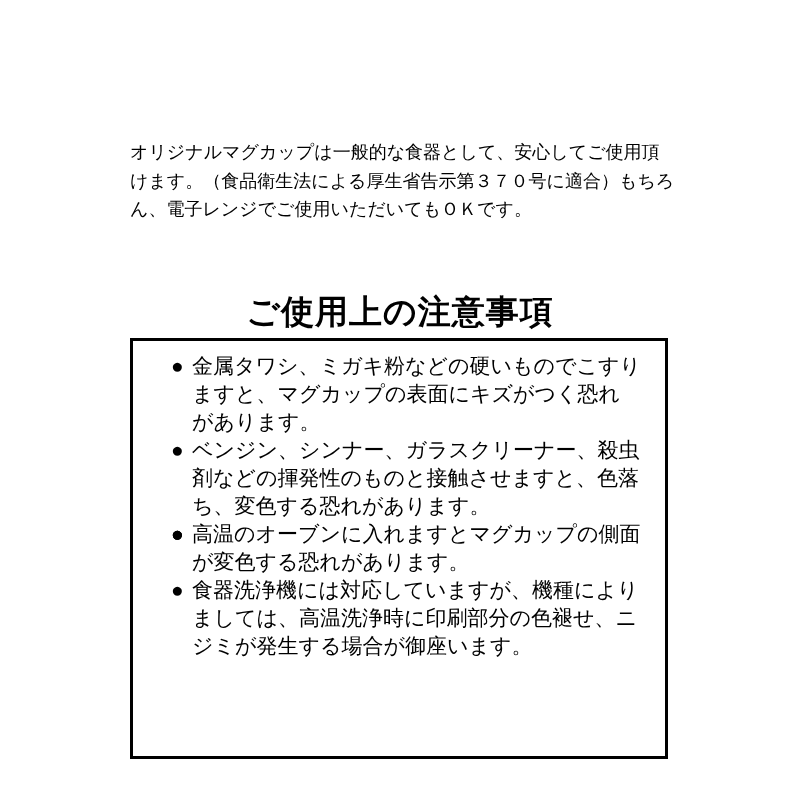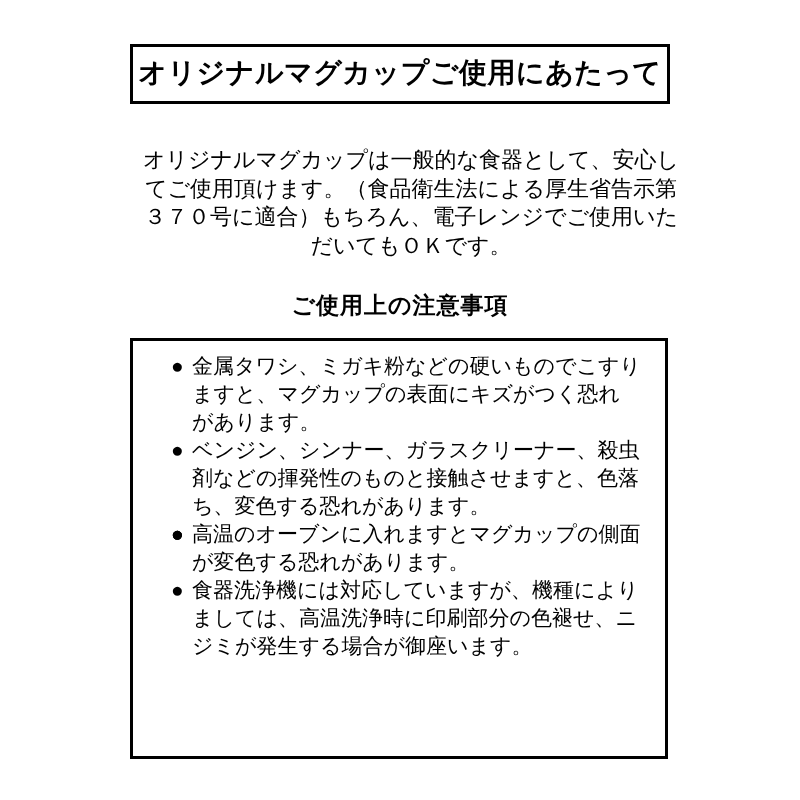--- a/index.html
+++ b/index.html
@@ -31,33 +31,33 @@
     font-size: 28px;
     font-weight: 600;
     letter-spacing: 0.5px;
     line-height: 1.1;
   }
   .intro {
     position: absolute;
     left: 130px;
     top: 138px;
     width: 546px;
-    margin: 8px;
-    font-size: 22px;
+    margin: 0;
+    font-size: 18px;
     line-height: 28.5px;
-    text-align: center;
+    text-align: left;
   }
   .section-heading {
     position: absolute;
     left: 0;
     top: 290px;
     width: 800px;
     margin: 0;
     text-align: center;
-    font-size: 23px;
+    font-size: 33px;
     font-weight: 600;
     letter-spacing: 1px;
   }
   .notice-box {
     position: absolute;
     left: 130px;
     top: 338px;
     width: 538px;
     height: 421px;
     box-sizing: border-box;
@@ -80,23 +80,20 @@
     left: 0;
     top: 0;
     width: 21px;
   }
 </style>
 </head>
 <body>
 
 <div class="page">
 
-  <div class="title-box">
-    <h1>オリジナルマグカップご使用にあたって</h1>
-  </div>
 
   <p class="intro">オリジナルマグカップは一般的な食器として、安心してご使用頂けます。（食品衛生法による厚生省告示第３７０号に適合）もちろん、電子レンジでご使用いただいてもＯＫです。</p>
 
   <h2 class="section-heading">ご使用上の注意事項</h2>
 
   <div class="notice-box">
     <ul class="notice-list">
       <li class="notice-item">
         <span class="bullet">●</span>
         <span>金属タワシ、ミガキ粉などの硬いものでこすりますと、マグカップの表面にキズがつく恐れがあります。</span>

